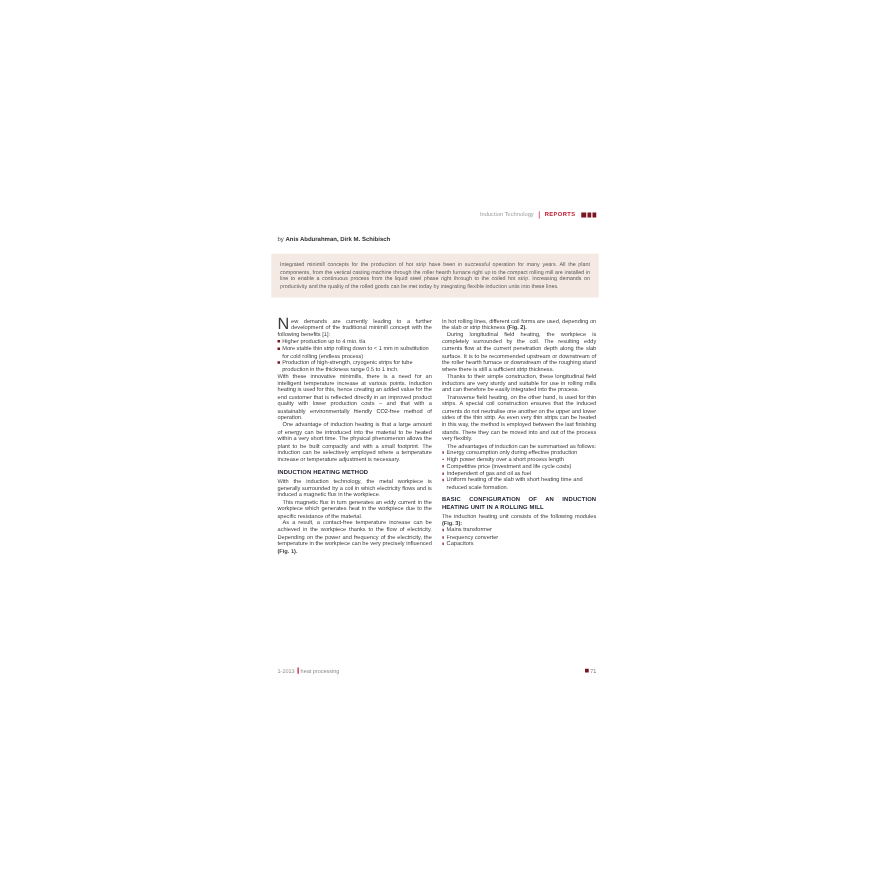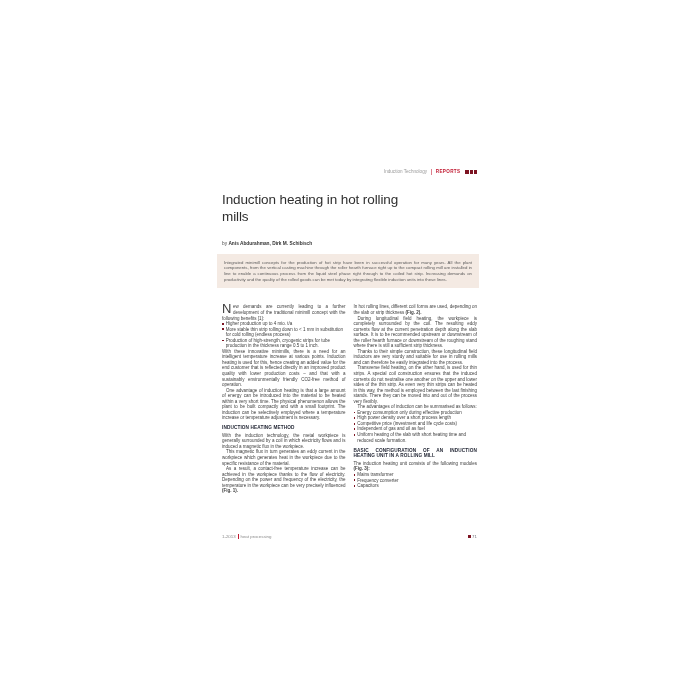--- a/index.html
+++ b/index.html
@@ -75,21 +75,20 @@
     <span class="cat">Induction Technology</span>
     <span class="hdiv"></span>
     <span class="rep">REPORTS</span>
     <span class="sqs">
         <i></i>
         <i></i>
         <i></i>
       </span>
   </div>
 
-  <h1 class="title">Induction heating in hot rolling mills</h1>
 
   <div class="byline"><span>by </span><span class="authors">Anis Abdurahman, Dirk M. Schibisch</span></div>
 
   <div class="abstract">Integrated minimill concepts for the production of hot strip have been in successful operation for many years. All the plant components, from the vertical casting machine through the roller hearth furnace right up to the compact rolling mill are installed in line to enable a continuous process from the liquid steel phase right through to the coiled hot strip. Increasing demands on productivity and the quality of the rolled goods can be met today by integrating flexible induction units into these lines.</div>
 
   <div class="columns">
 
     <div class="col">
       <p><span class="dropcap">N</span><span>ew demands are currently leading to a further development of the traditional minimill concept with the following benefits [1]:</span></p>
       <div class="bullet">

